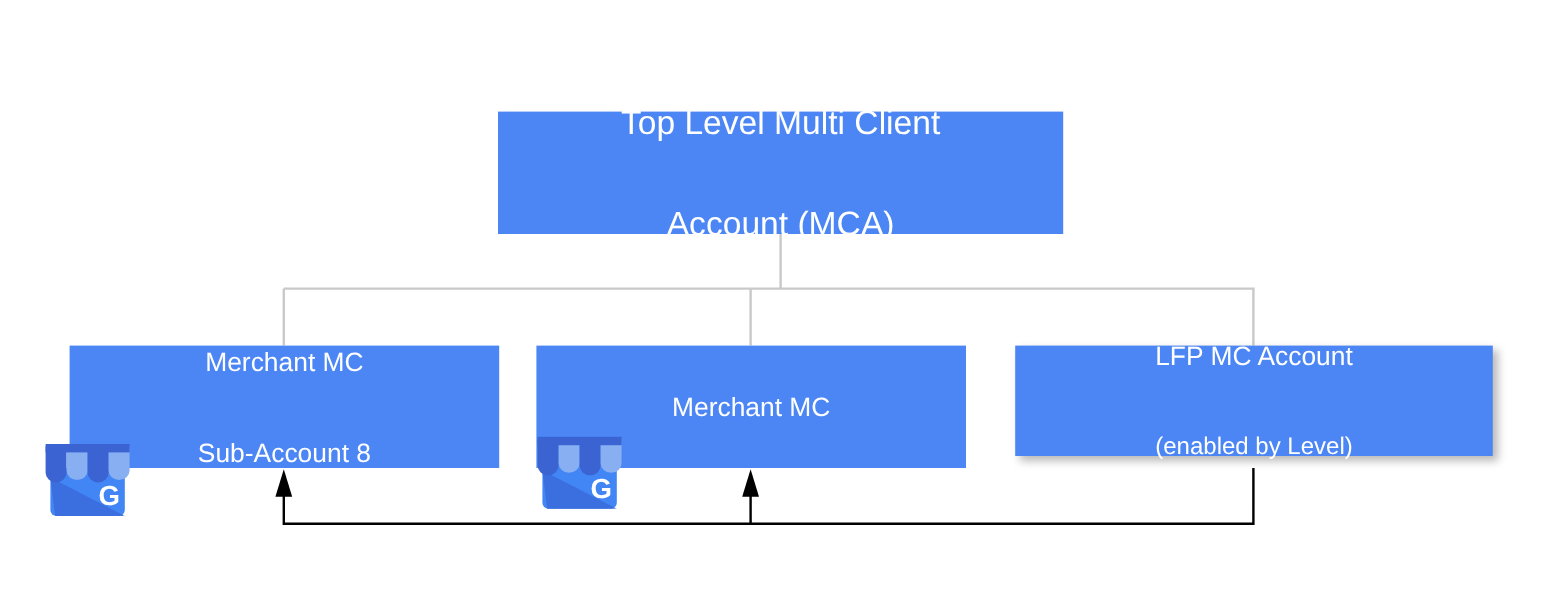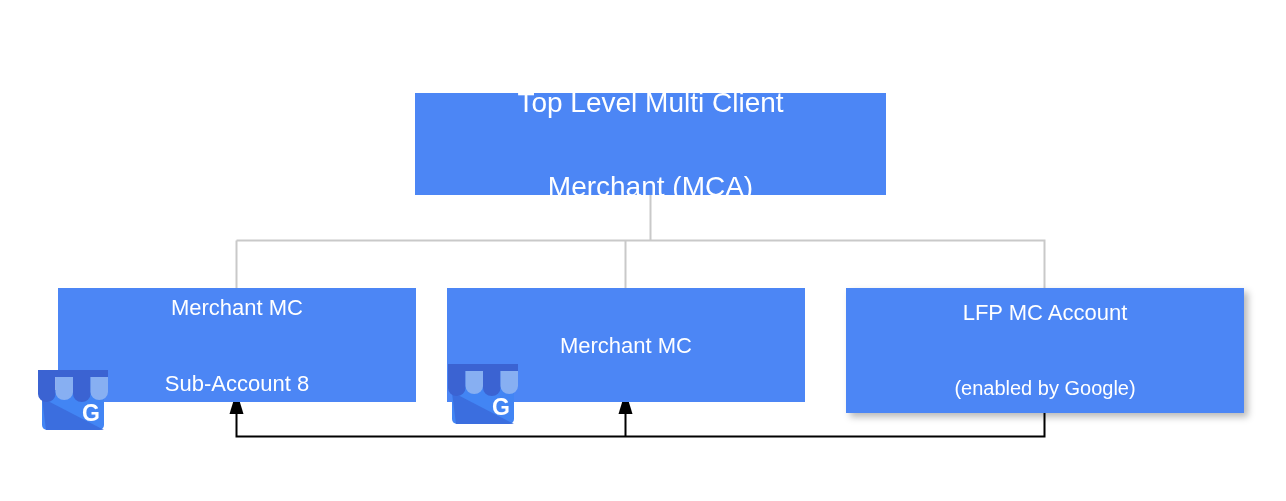--- a/index.html
+++ b/index.html
@@ -21,27 +21,27 @@
     display:flex;flex-direction:column;
     align-items:center;justify-content:center;
     text-align:center;
     gap:43px;
   }
   .node-mca{
     left:415px;top:93px;width:471px;height:102px;
     font-size:28px;line-height:41px;
   }
   .node-sub{
-    top:288px;width:358px;height:114px;
+    top:288px;width:358px;height:102px;
     font-size:22px;line-height:33px;
   }
   .node-sub1{left:58px;}
   .node-sub2{left:447px;}
   .node-lfp{
-    left:846px;top:288px;width:398px;height:125px;
+    left:846px;top:288px;width:398px;height:92px;
     font-size:22px;line-height:33px;
     box-shadow:4px 4px 7px rgba(0,0,0,0.28);
   }
   .node-lfp .line-small{font-size:20px;}
   .gmb-icon{position:absolute;width:74px;height:64px;}
   .gmb-icon-1{left:36px;top:368px;}
   .gmb-icon-2{left:446px;top:362px;}
 </style>
 </head>
 <body>
@@ -52,35 +52,35 @@
 
     <path d="M650.5 195 V240.5 M236.5 240.5 H1045.5 M236.5 240.5 V288 M625.5 240.5 V288 M1044.5 240.5 V288" fill="none" stroke-width="2" stroke="#c9c9c9"></path>
 
     <path d="M1044.5 390 V436.5 H236.5 V413 M625.5 436.5 V413" fill="none" stroke-width="2" stroke="#000000"></path>
     <polygon points="236.5,391 229.5,414 243.5,414" fill="#000000"></polygon>
     <polygon points="625.5,391 618.5,414 632.5,414" fill="#000000"></polygon>
   </svg>
 
   <div class="node node-mca">
     <div class="line">Top Level Multi Client</div>
-    <div class="line">Merchant (MCA)</div>
+    <div class="line">Account (MCA)</div>
   </div>
 
   <div class="node node-sub node-sub1">
     <div class="line">Merchant MC</div>
     <div class="line">Sub-Account 8</div>
   </div>
 
   <div class="node node-sub node-sub2">
     <div class="line">Merchant MC</div>
   </div>
 
   <div class="node node-lfp">
     <div class="line">LFP MC Account</div>
-    <div class="line line-small">(enabled by Google)</div>
+    <div class="line line-small">(enabled by Level)</div>
   </div>
 
   <svg class="gmb-icon gmb-icon-1" viewBox="0 0 74 64" xmlns="http://www.w3.org/2000/svg">
     <rect x="6" y="22" width="62" height="40" rx="5" fill="#4285f4"></rect>
     <polygon points="6,30 68,62 10,62" opacity="0.85" fill="#3a6ada"></polygon>
     <path d="M2 4 h17.5 v22 a8.75 8 0 0 1 -17.5 0 z" fill="#3b63d2"></path>
     <path d="M19.5 4 h17.5 v20 a8.75 8 0 0 1 -17.5 0 z" fill="#87aff2"></path>
     <path d="M37 4 h17.5 v22 a8.75 8 0 0 1 -17.5 0 z" fill="#3b63d2"></path>
     <path d="M54.5 4 h17.5 v20 a8.75 8 0 0 1 -17.5 0 z" fill="#87aff2"></path>
     <rect x="2" y="2" width="70" height="7" fill="#3b63d2"></rect>

